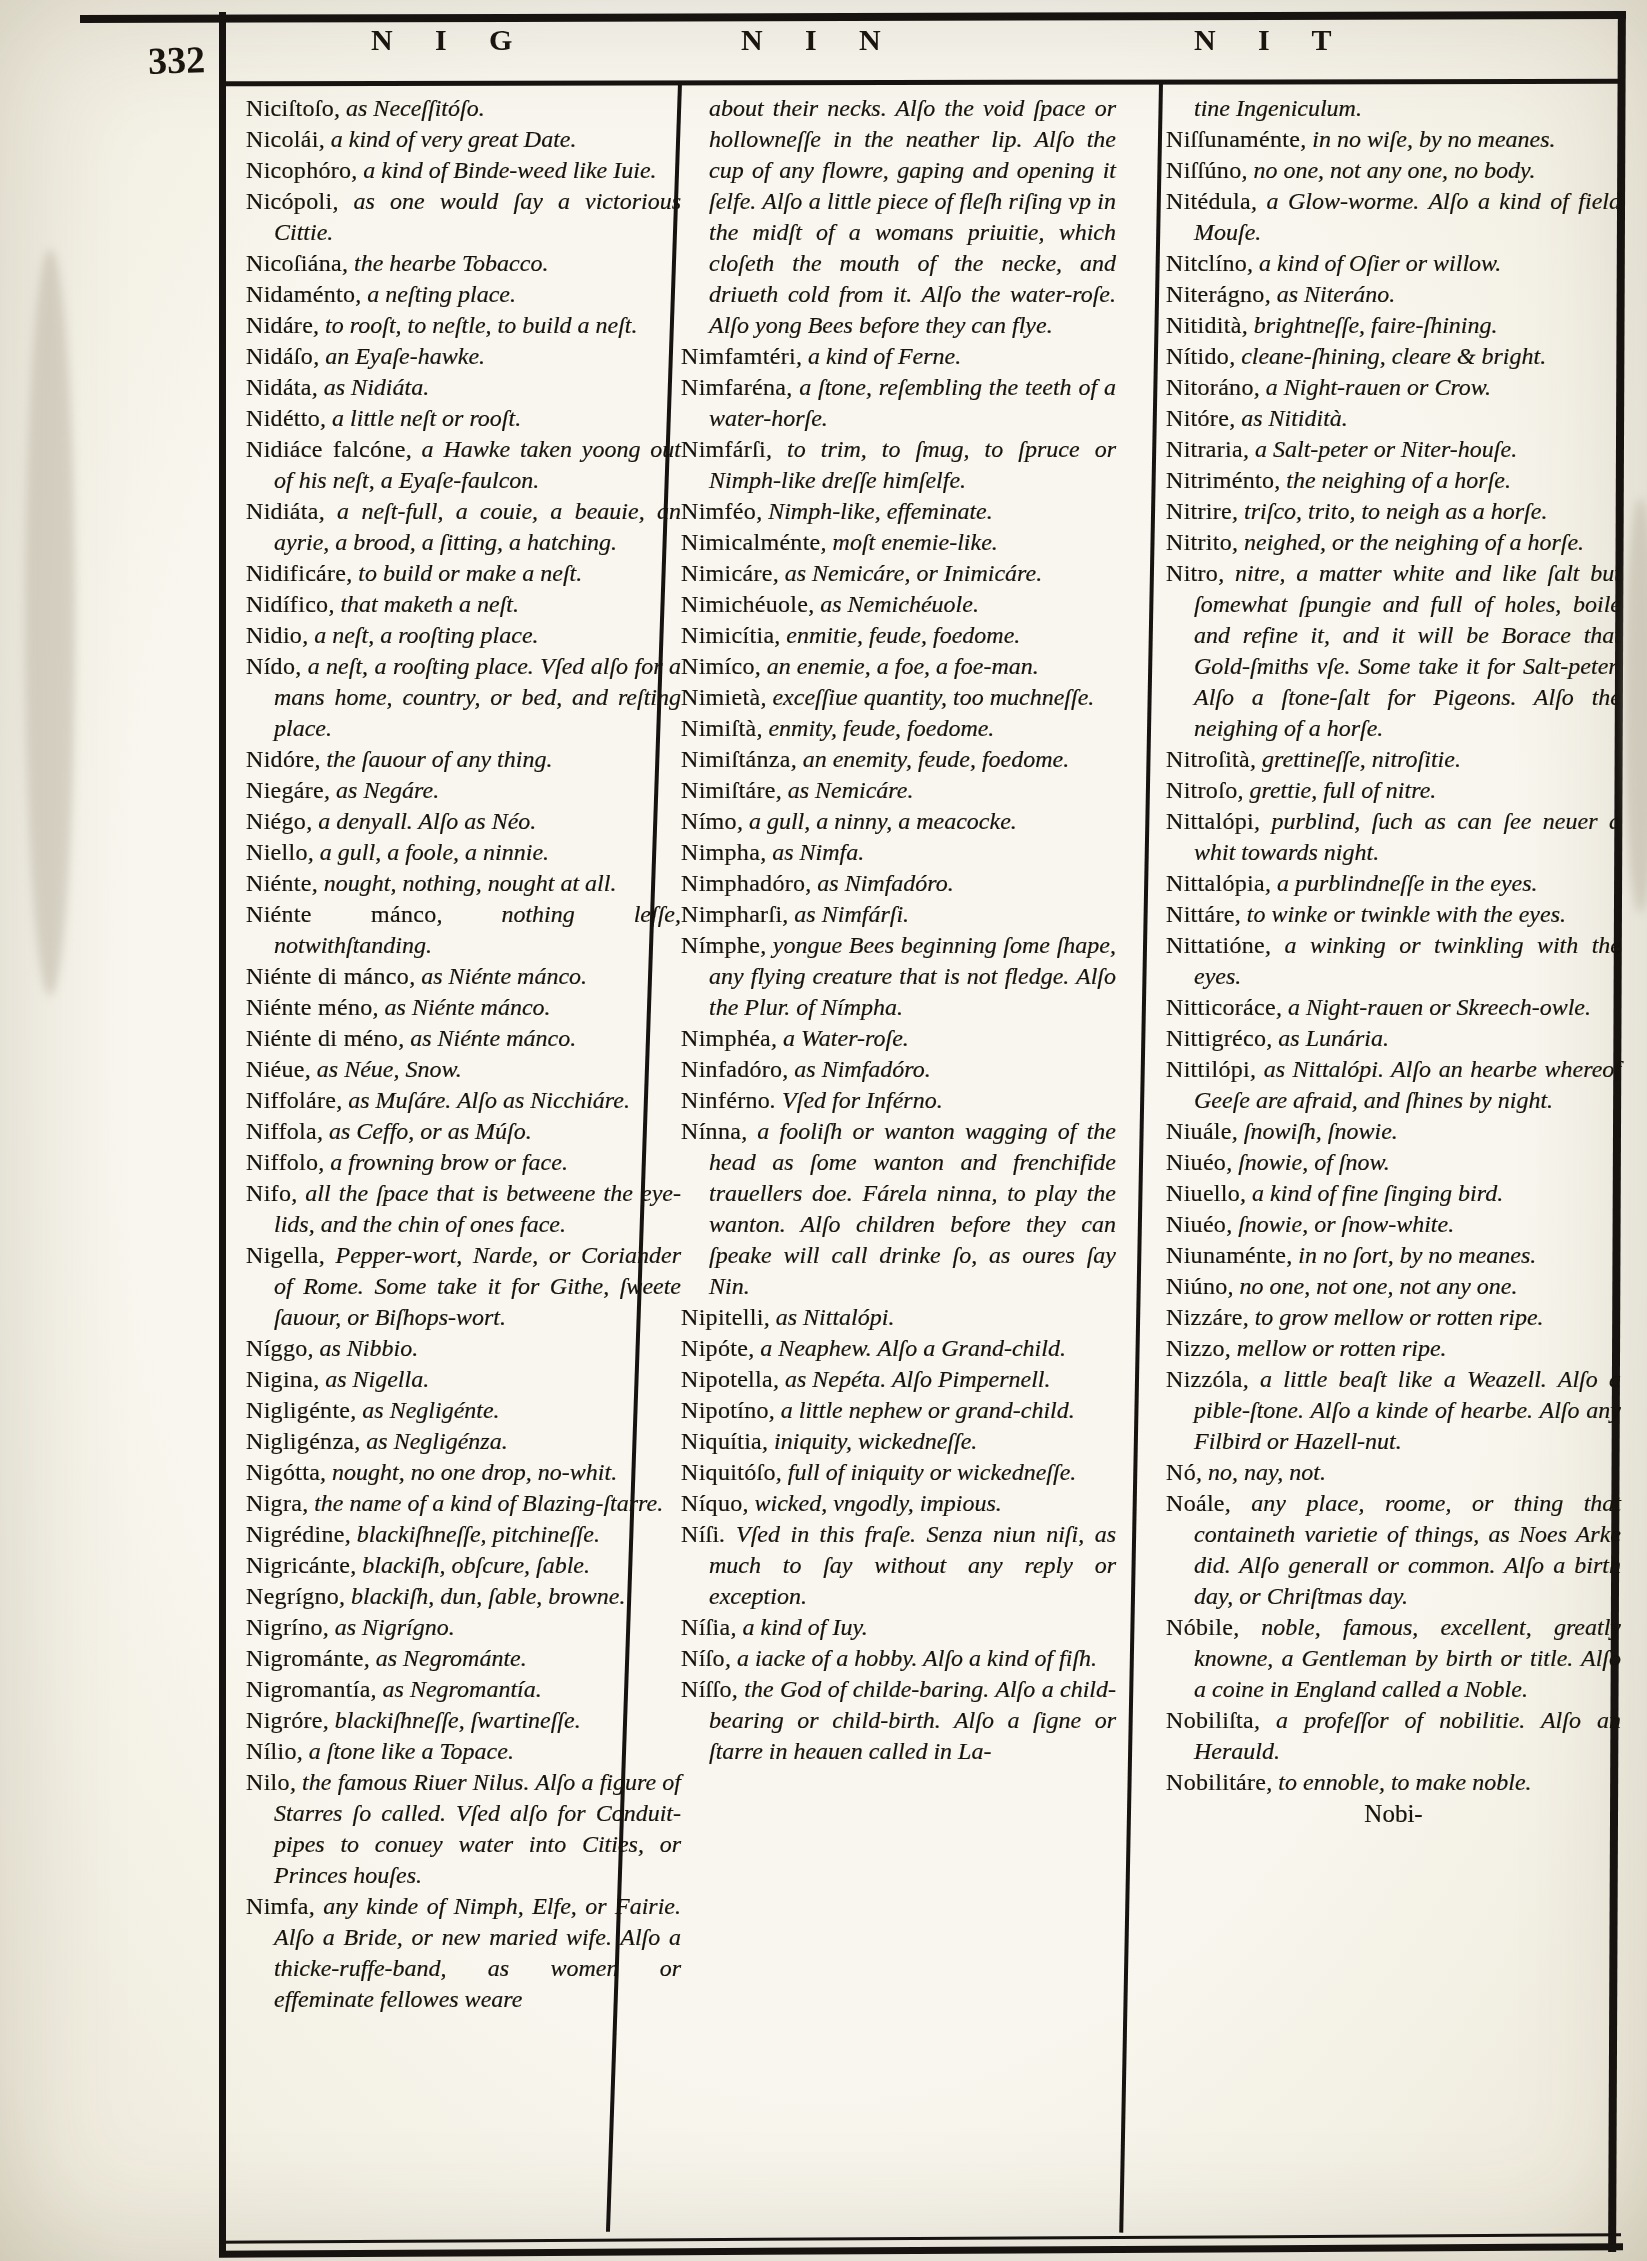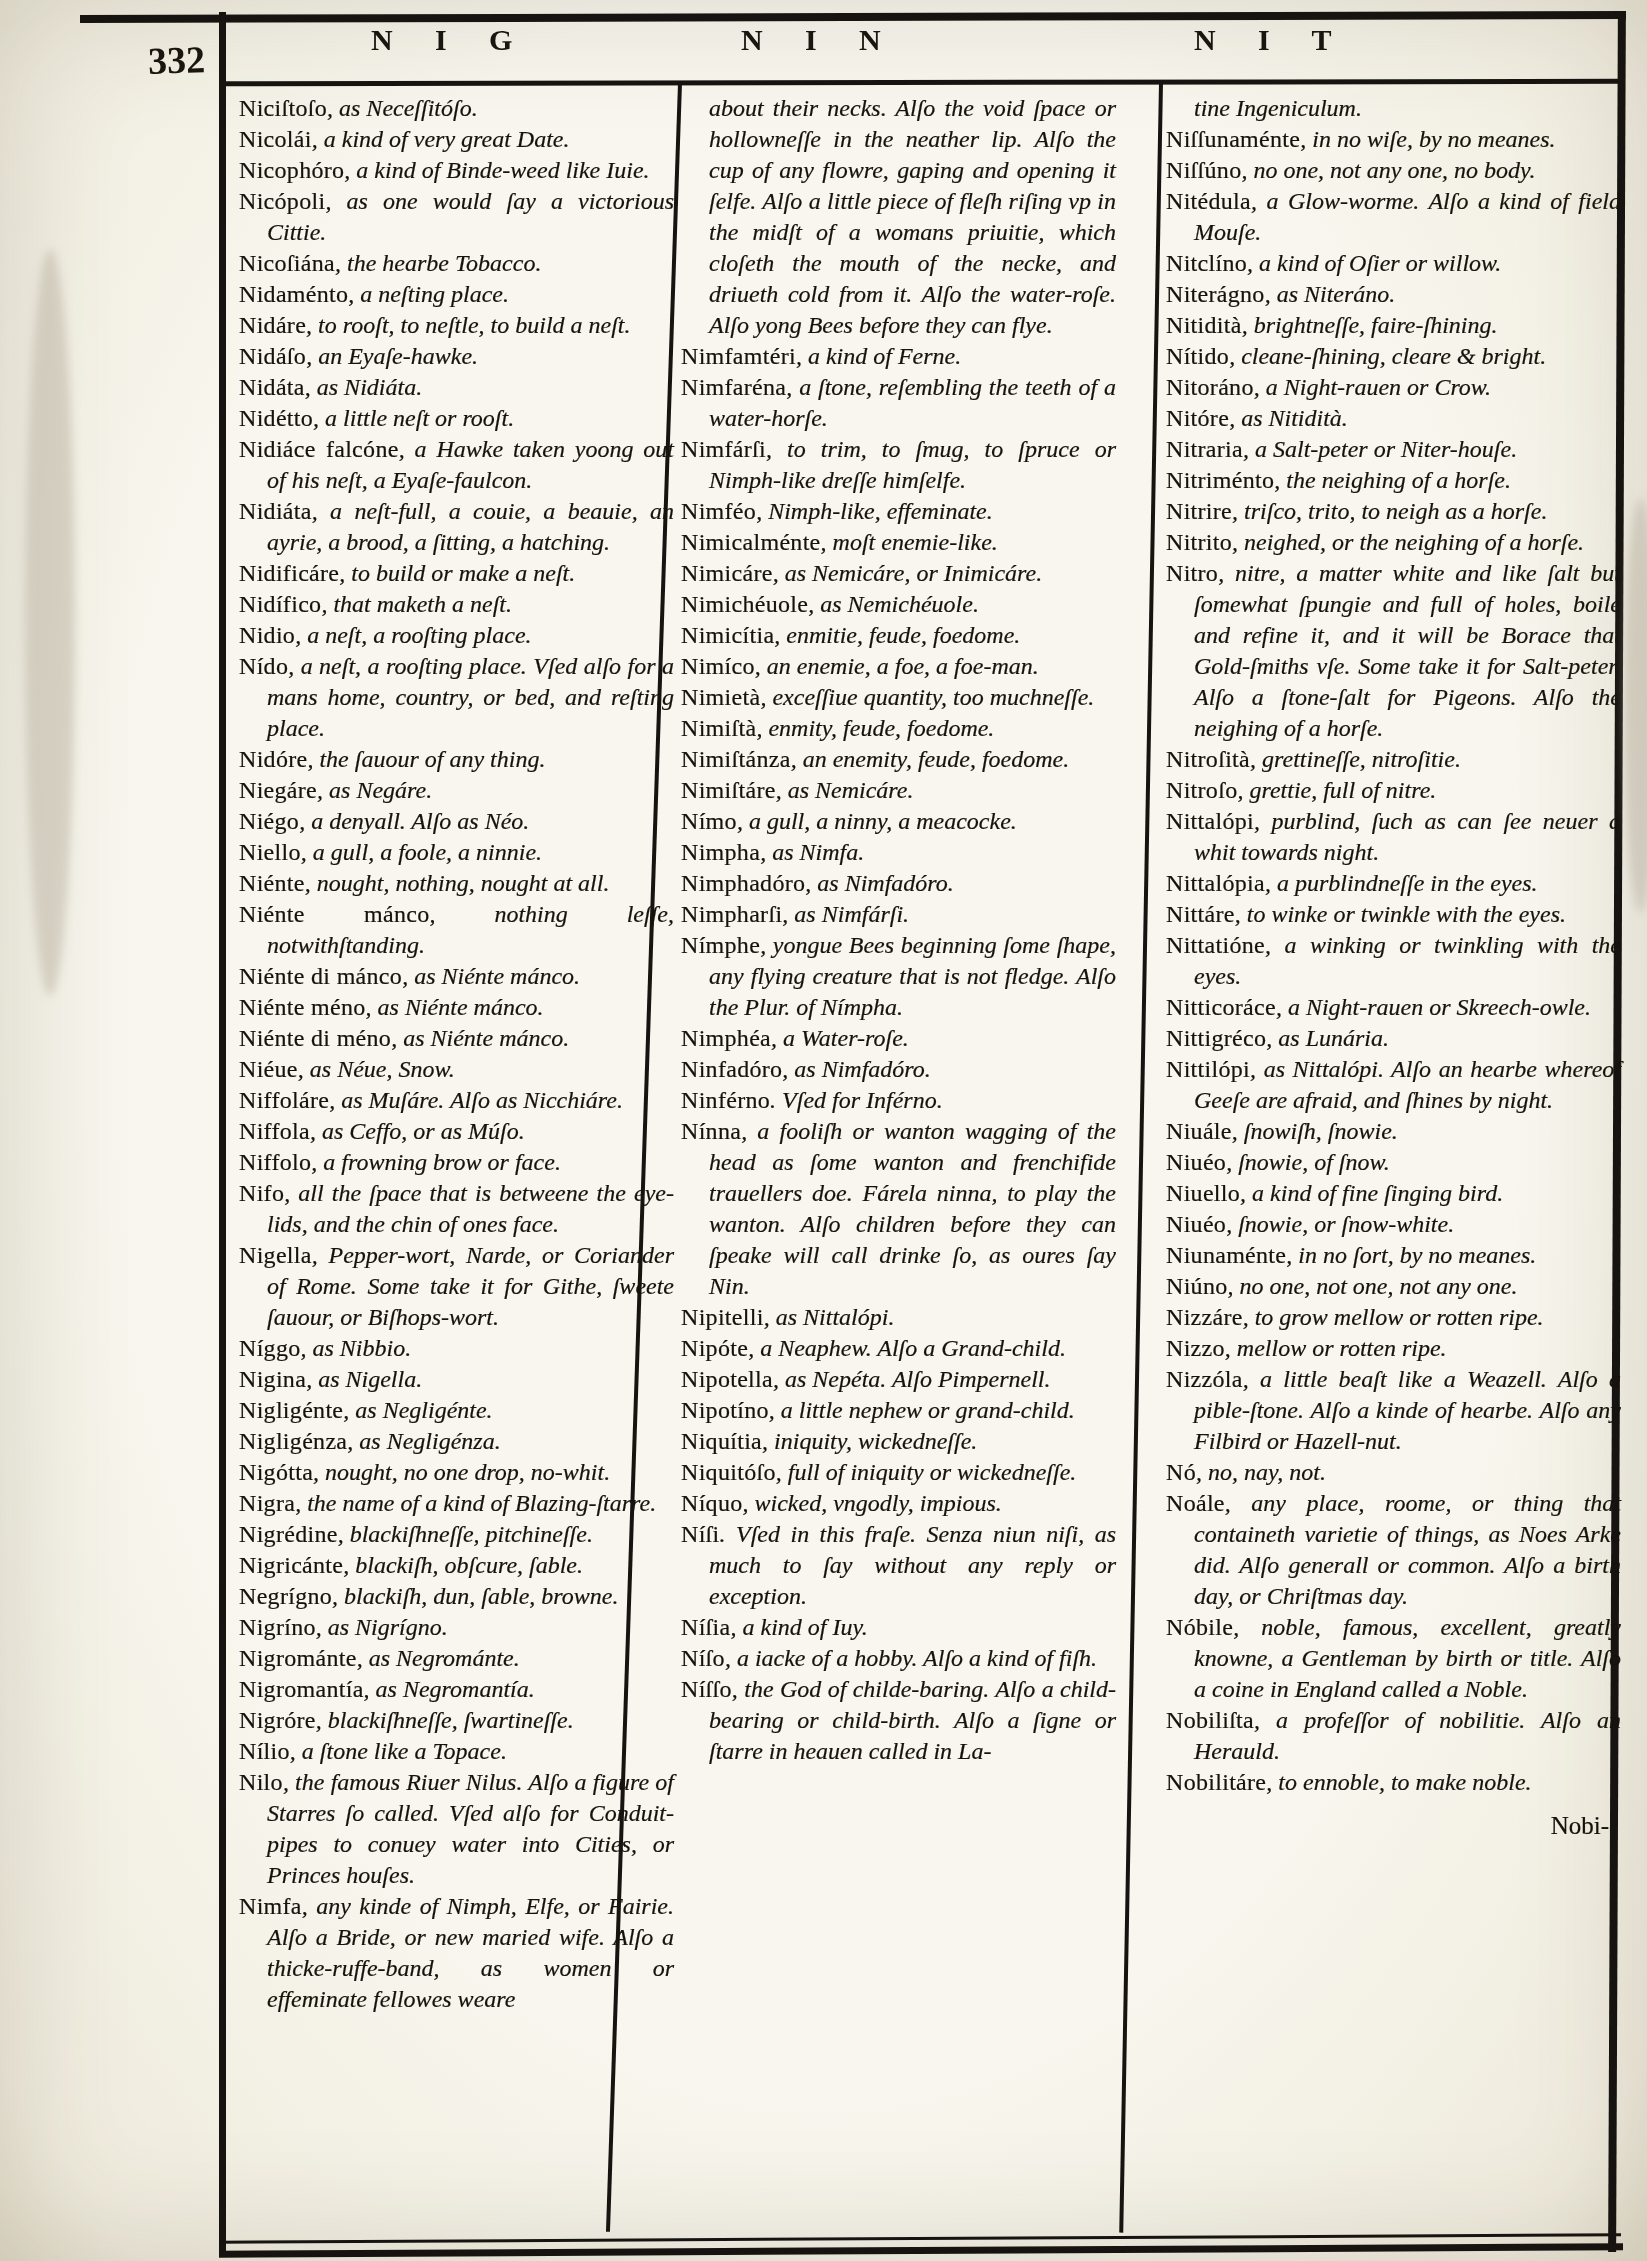--- a/index.html
+++ b/index.html
@@ -15,21 +15,21 @@
   .header-letters{
     position:absolute;top:23px;font-size:30px;letter-spacing:.58em;
     font-weight:bold;color:#1a150f;white-space:nowrap;
   }
   .pageno{position:absolute;left:148px;top:38px;font-size:38px;font-weight:bold;color:#1a150f;transform:rotate(-2deg);}
   .col{position:absolute;top:93px;font-size:24px;line-height:31px;text-align:justify;}
   .entry{margin:0;padding-left:28px;text-indent:-28px;-webkit-text-stroke:0.2px #17130c;}
   .entry.cont{text-indent:0;}
   .hw{font-style:normal;letter-spacing:0.3px;}
   .def{font-style:italic;}
-  .catch{margin:12px;text-align:right;font-style:normal;font-size:25px;-webkit-text-stroke:0.2px #17130c;}
+  .catch{margin:0;text-align:center;font-style:normal;font-size:25px;-webkit-text-stroke:0.2px #17130c;}
   .smudge{position:absolute;border-radius:50%;filter:blur(5px);opacity:.5;background:#b9b2a0;}
 </style>
 </head>
 <body>
 
 <div class="page">
 
   <div class="rule" style="left:80px;top:13.3px;width:1546px;height:7.5px;transform:rotate(-.15deg);"></div>
   <div class="rule" style="left:219px;top:80px;width:1404px;height:5px;transform:rotate(-.1deg);"></div>
   <div class="rule" style="left:219px;top:11.6px;width:6.6px;height:2240px;"></div>
@@ -37,21 +37,21 @@
   <div class="rule" style="left:678px;top:83px;width:4.1px;height:2150px;transform-origin:top center;transform:rotate(1.92deg);"></div>
   <div class="rule" style="left:1159px;top:83px;width:4.1px;height:2150px;transform-origin:top center;transform:rotate(1.06deg);"></div>
   <div class="rule" style="left:219px;top:2237px;width:1402px;height:2.5px;transform:rotate(-.3deg);"></div>
   <div class="rule" style="left:219px;top:2247px;width:1404px;height:6.6px;transform:rotate(-.3deg);"></div>
 
   <div class="pageno">332</div>
   <div class="header-letters" style="left:371px;">N I G</div>
   <div class="header-letters" style="left:741px;">N I N</div>
   <div class="header-letters" style="left:1194px;">N I T</div>
 
-  <div class="col" style="left:239px;width:435px;">
+  <div class="col" style="left:246px;width:435px;">
     <div>
         <p class="entry"><span class="hw">Niciſtoſo</span><span class="def">, as Neceſſitóſo.</span></p>
         <p class="entry"><span class="hw">Nicolái</span><span class="def">, a kind of very great Date.</span></p>
         <p class="entry"><span class="hw">Nicophóro</span><span class="def">, a kind of Binde-weed like Iuie.</span></p>
         <p class="entry"><span class="hw">Nicópoli</span><span class="def">, as one would ſay a victorious Cittie.</span></p>
         <p class="entry"><span class="hw">Nicoſiána</span><span class="def">, the hearbe Tobacco.</span></p>
         <p class="entry"><span class="hw">Nidaménto</span><span class="def">, a neſting place.</span></p>
         <p class="entry"><span class="hw">Nidáre</span><span class="def">, to rooſt, to neſtle, to build a neſt.</span></p>
         <p class="entry"><span class="hw">Nidáſo</span><span class="def">, an Eyaſe-hawke.</span></p>
         <p class="entry"><span class="hw">Nidáta</span><span class="def">, as Nidiáta.</span></p>

